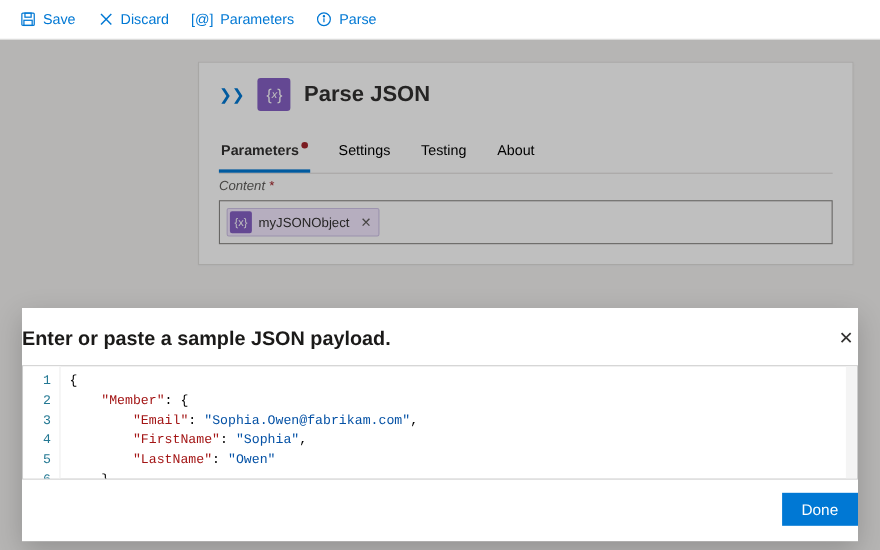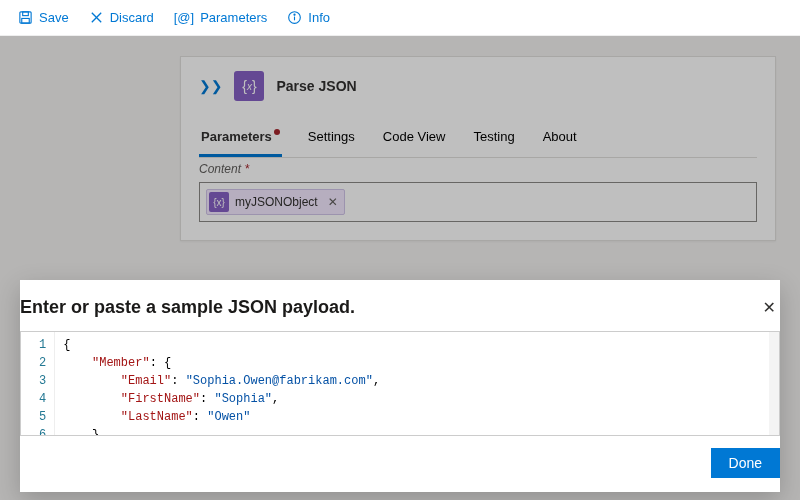--- a/index.html
+++ b/index.html
@@ -6,21 +6,21 @@
   body { font-family: "Segoe UI", -apple-system, sans-serif; font-size: 13px; background: #fff; width: 800px; height: 500px; overflow: hidden; position: relative; }
   .topbar { height: 36px; display: flex; align-items: center; padding: 0 10px; gap: 4px; border-bottom: 1px solid #eee; background: #fff; }
   .topbar-item { display: flex; align-items: center; gap: 6px; padding: 4px 8px; color: #0078d4; cursor: pointer; font-size: 13px; }
   .topbar-item .icon { display: flex; align-items: center; }
   .main-bg { position: absolute; top: 36px; left: 0; right: 0; bottom: 0; background: #f3f2f1; }
   .dim-overlay { position: absolute; top: 36px; left: 0; right: 0; bottom: 0; background: rgba(0,0,0,0.25); }
   .card { position: absolute; top: 56px; left: 180px; right: 24px; background: #fff; border: 1px solid #e1dfdd; box-shadow: 0 1px 2px rgba(0,0,0,0.05); padding: 0 18px 18px; }
   .card-header { display: flex; align-items: center; gap: 12px; padding: 14px 0; }
   .chev { color: #0078d4; font-size: 14px; }
   .action-icon { width: 30px; height: 30px; background: #8661c5; border-radius: 3px; display: flex; align-items: center; justify-content: center; color: #fff; font-size: 14px; }
-  .card-title { font-weight: 600; font-size: 14px; color: #323130; }
+  .card-title { font-weight: 600; font-size: 20px; color: #323130; }
   .tabs { display: flex; gap: 24px; border-bottom: 1px solid #e1dfdd; margin-top: 4px; }
   .tab { padding: 10px 2px; font-size: 13px; color: #000000; cursor: pointer; position: relative; }
   .tab.active { color: #323130; font-weight: 600; border-bottom: 3px solid #0078d4; }
   .tab .dot { width: 6px; height: 6px; background: #a4262c; border-radius: 50%; display: inline-block; margin-left: 2px; vertical-align: top; }
   .field-label { font-size: 12px; color: #605e5c; margin-top: 4px; margin-bottom: 6px; font-style: italic; }
   .field-label .req { color: #a4262c; }
   .content-box { border: 1px solid #8a8886; padding: 6px; min-height: 36px; display: flex; align-items: center; }
   .token { display: inline-flex; align-items: center; background: #f3e8ff; border: 1px solid #d0c4e8; border-radius: 2px; padding: 2px 6px 2px 2px; gap: 6px; font-size: 12px; color: #323130; }
   .token-icon { width: 20px; height: 20px; background: #8661c5; border-radius: 2px; display: flex; align-items: center; justify-content: center; color: #fff; font-size: 10px; }
   .token .x { color: #605e5c; cursor: pointer; font-size: 12px; margin-left: 4px; }
@@ -66,36 +66,35 @@
     <span>Parameters</span>
   </div>
   <div class="topbar-item">
     <span class="icon">
       <svg width="15" height="15" viewBox="0 0 16 16" fill="none" stroke="#0078d4" stroke-width="1.2">
           <circle cx="8" cy="8" r="6.2"></circle>
           <line x1="8" y1="7" x2="8" y2="11"></line>
           <circle cx="8" cy="5" r="0.6" fill="#0078d4"></circle>
         </svg>
     </span>
-    <span>Info</span>
+    <span>Parse</span>
   </div>
 </div>
 
 <div class="main-bg"></div>
 
 <div class="card">
   <div class="card-header">
     <span class="chev">❯❯</span>
     <span class="action-icon">{<i style="font-style:italic;font-size:10px;">x</i>}</span>
     <span class="card-title">Parse JSON</span>
   </div>
   <div class="tabs">
     <div class="tab active"><span>Parameters</span><span class="dot"></span></div>
     <div class="tab">Settings</div>
-    <div class="tab">Code View</div>
     <div class="tab">Testing</div>
     <div class="tab">About</div>
   </div>
   <div class="field-label"><span>Content</span> <span class="req">*</span></div>
   <div class="content-box">
     <span class="token">
       <span class="token-icon">{x}</span>
       <span>myJSONObject</span>
       <span class="x">✕</span>
     </span>

